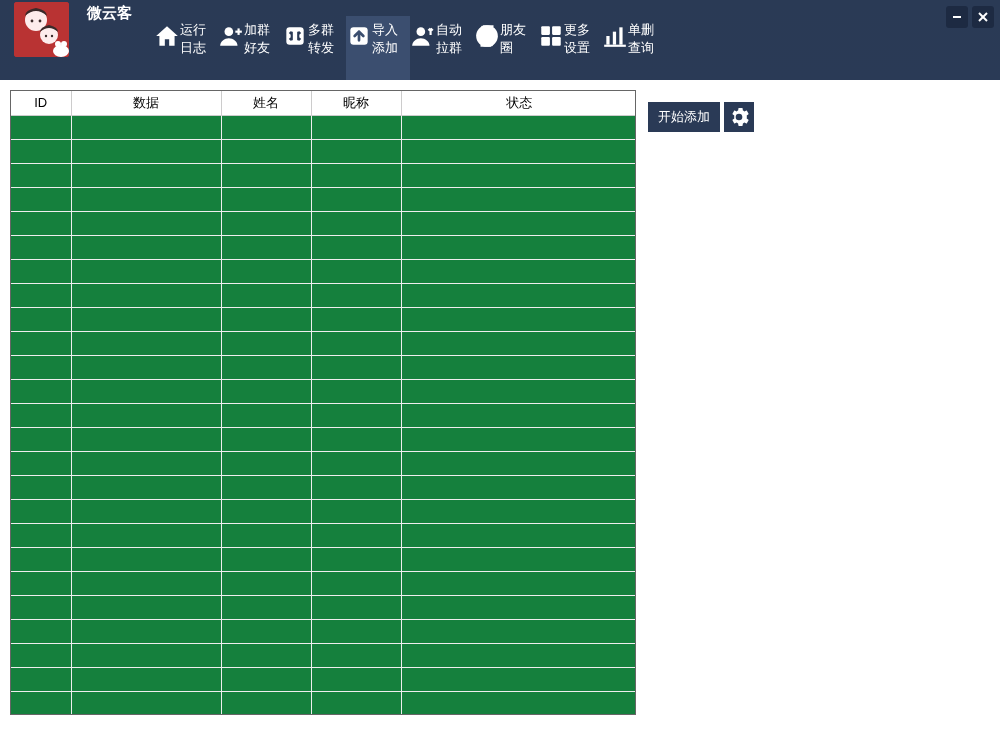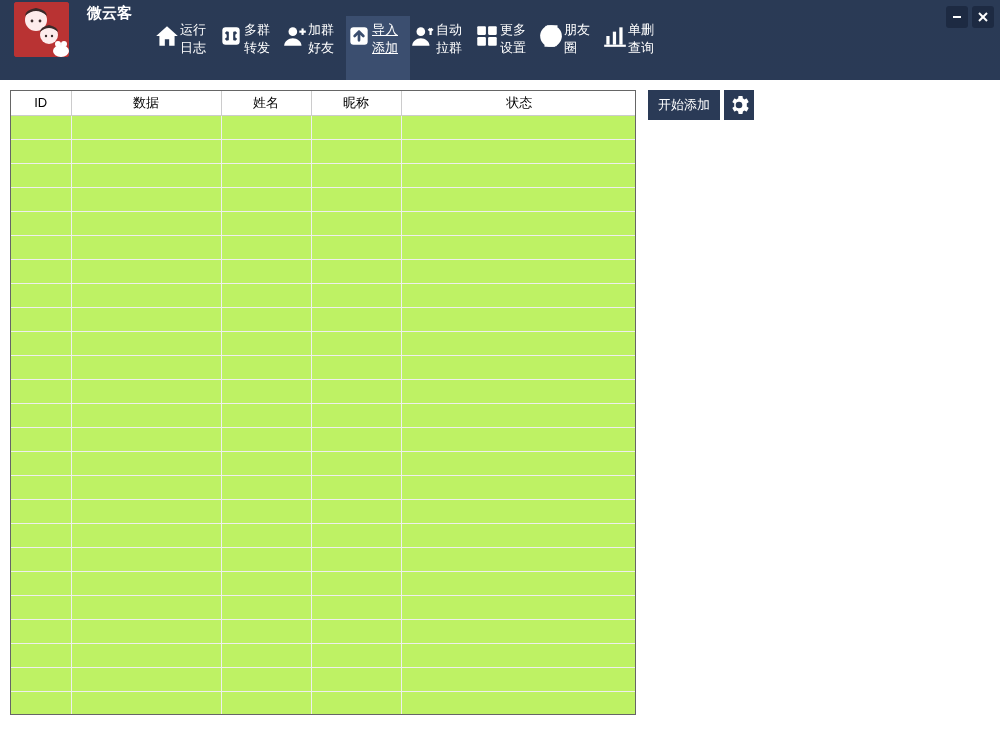--- a/index.html
+++ b/index.html
@@ -53,21 +53,20 @@
     flex-direction: row;
     align-items: center;
     justify-content: flex-end;
     color: #fff;
     font-size: 13px;
     cursor: pointer;
     padding-bottom: 18px;
   }
   .nav-item.active {
     background: #3b4e6f;
-    text-decoration: underline;
   }
   .nav-icon {
     height: 30px;
     display: flex;
     align-items: center;
     justify-content: center;
     margin-bottom: 6px;
   }
   .nav-icon svg { fill: #fff; }
   .window-controls {
@@ -92,21 +91,21 @@
     display: flex;
     height: calc(730px - 80px);
     padding: 10px;
     gap: 12px;
   }
   .table-wrap {
     border: 1px solid #666;
     width: 626px;
     height: 625px;
     overflow: hidden;
-    background: #bef264;
+    background: #15803d;
   }
   table {
     border-collapse: collapse;
     width: 100%;
     table-layout: fixed;
   }
   th {
     font-weight: normal;
     font-size: 13px;
     height: 24px;
@@ -120,20 +119,21 @@
     height: 24px;
     border-right: 1px solid #eee;
     border-bottom: 1px solid #eee;
     font-size: 12px;
   }
   td:last-child { border-right: none; }
   .side {
     display: flex;
     gap: 4px;
     align-items: flex-start;
+    margin-top: 12px;
   }
   .start-btn {
     background: #2a3a56;
     color: #fff;
     font-size: 13px;
     height: 30px;
     width: 72px;
     display: flex;
     align-items: center;
     justify-content: center;
@@ -180,75 +180,75 @@
         <div class="nav-icon">
           <svg width="26" height="26" viewBox="0 0 24 24" fill="#fff">
             <path d="M12 3l10 9h-3v9h-5v-6h-4v6H5v-9H2z"></path>
           </svg>
         </div>
         <span>运行日志</span>
       </div>
       <div class="nav-item">
         <div class="nav-icon">
           <svg width="26" height="26" viewBox="0 0 24 24" fill="#fff">
-            <rect x="4" y="4" width="16" height="16" rx="3" fill="#fff"></rect>
-            <path d="M9 8v8M15 8v8M9 8l-2 2M9 16l-2-2M15 8l2 2M15 16l2-2" stroke="#2a3a56" stroke-width="2" fill="none"></path>
-          </svg>
-        </div>
-        <span>多群转发</span>
-      </div>
-      <div class="nav-item">
-        <div class="nav-icon">
-          <svg width="26" height="26" viewBox="0 0 24 24" fill="#fff">
             <circle cx="10" cy="8" r="4"></circle>
             <path d="M2 21c0-4 4-7 8-7s8 3 8 7"></path>
             <line x1="19" y1="5" x2="19" y2="11" stroke="#fff" stroke-width="2"></line>
             <line x1="16" y1="8" x2="22" y2="8" stroke="#fff" stroke-width="2"></line>
           </svg>
         </div>
         <span>加群好友</span>
       </div>
+      <div class="nav-item">
+        <div class="nav-icon">
+          <svg width="26" height="26" viewBox="0 0 24 24" fill="#fff">
+            <rect x="4" y="4" width="16" height="16" rx="3" fill="#fff"></rect>
+            <path d="M9 8v8M15 8v8M9 8l-2 2M9 16l-2-2M15 8l2 2M15 16l2-2" stroke="#2a3a56" stroke-width="2" fill="none"></path>
+          </svg>
+        </div>
+        <span>多群转发</span>
+      </div>
       <div class="nav-item active">
         <div class="nav-icon">
           <svg width="26" height="26" viewBox="0 0 24 24" fill="#fff">
             <rect x="4" y="4" width="16" height="16" rx="3"></rect>
             <path d="M12 16V8M12 8l-4 4M12 8l4 4" stroke="#3b4e6f" stroke-width="2.5" fill="none" stroke-linecap="round"></path>
           </svg>
         </div>
         <span>导入添加</span>
       </div>
       <div class="nav-item">
         <div class="nav-icon">
           <svg width="26" height="26" viewBox="0 0 24 24" fill="#fff">
             <circle cx="10" cy="8" r="4"></circle>
             <path d="M2 21c0-4 4-7 8-7s8 3 8 7"></path>
             <path d="M19 11V5M19 5l-2 2M19 5l2 2" stroke="#fff" stroke-width="2" fill="none"></path>
           </svg>
         </div>
         <span>自动拉群</span>
+      </div>
+      <div class="nav-item">
+        <div class="nav-icon">
+          <svg width="26" height="26" viewBox="0 0 24 24" fill="none" stroke="#fff" stroke-width="2">
+            <circle cx="12" cy="12" r="9"></circle>
+            <path d="M12 3l5 9M21 12l-5 9M12 21l-5-9M3 12l5-9M8 3h10M16 21H6"></path>
+          </svg>
+        </div>
+        <span>朋友圈</span>
       </div>
       <div class="nav-item">
         <div class="nav-icon">
           <svg width="26" height="26" viewBox="0 0 24 24" fill="#fff">
             <rect x="3" y="3" width="8" height="8" rx="1"></rect>
             <rect x="13" y="3" width="8" height="8" rx="1"></rect>
             <rect x="3" y="13" width="8" height="8" rx="1"></rect>
             <rect x="13" y="13" width="8" height="8" rx="1"></rect>
           </svg>
         </div>
         <span>更多设置</span>
-      </div>
-      <div class="nav-item">
-        <div class="nav-icon">
-          <svg width="26" height="26" viewBox="0 0 24 24" fill="none" stroke="#fff" stroke-width="2">
-            <circle cx="12" cy="12" r="9"></circle>
-            <path d="M12 3l5 9M21 12l-5 9M12 21l-5-9M3 12l5-9M8 3h10M16 21H6"></path>
-          </svg>
-        </div>
-        <span>朋友圈</span>
       </div>
       <div class="nav-item">
         <div class="nav-icon">
           <svg width="26" height="26" viewBox="0 0 24 24" fill="#fff">
             <rect x="4" y="12" width="3" height="8"></rect>
             <rect x="10" y="8" width="3" height="12"></rect>
             <rect x="16" y="4" width="3" height="16"></rect>
             <line x1="2" y1="21" x2="22" y2="21" stroke="#fff" stroke-width="2"></line>
           </svg>
         </div>

